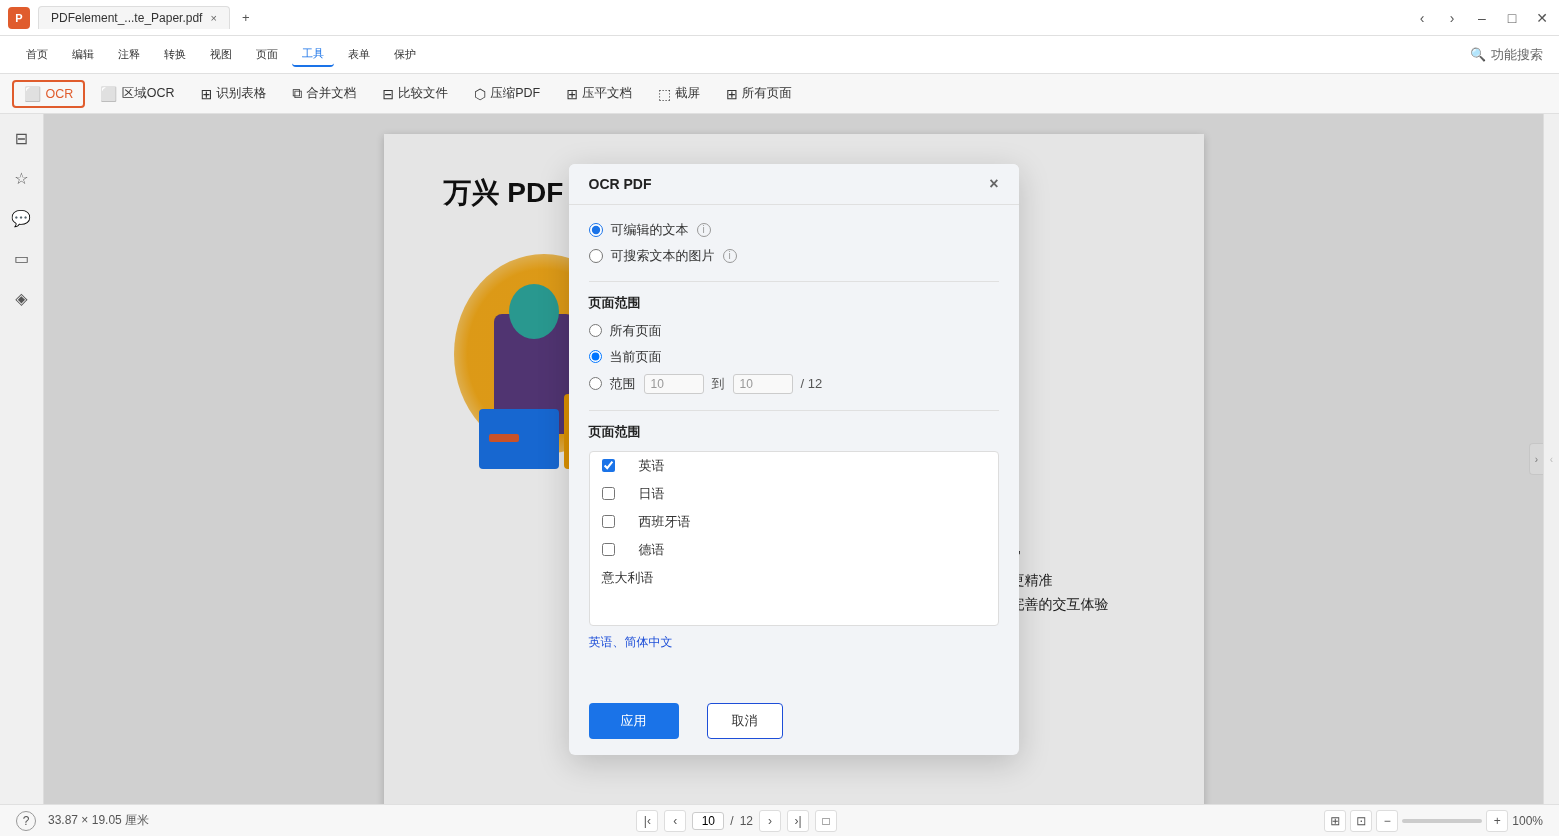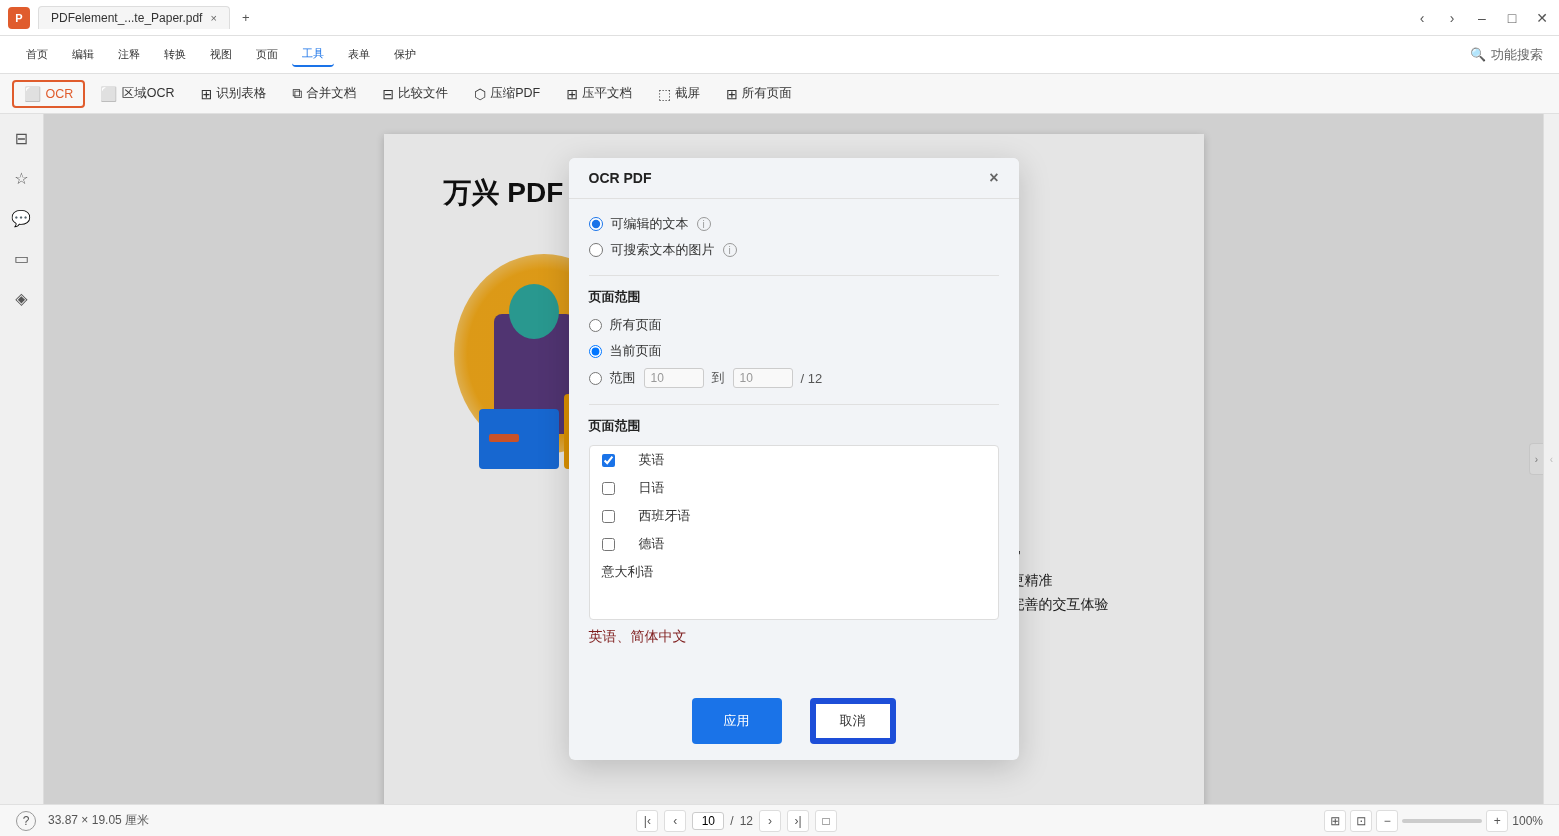--- a/index.html
+++ b/index.html
@@ -109,25 +109,25 @@
     .range-group { display: flex; flex-direction: column; gap: 8px; margin-bottom: 16px; }
     .range-row { display: flex; align-items: center; gap: 8px; font-size: 13px; color: #333; }
     .range-input { width: 60px; border: 1px solid #ccc; border-radius: 3px; padding: 2px 6px; font-size: 12px; background: #f9f9f9; color: #999; }
     .range-sep { color: #555; }
     .range-total { color: #555; }
 
     .lang-list-container { border: 1px solid #ddd; border-radius: 4px; background: white; height: 175px; overflow-y: auto; margin-bottom: 8px; }
     .lang-list { }
     .lang-item { display: flex; align-items: center; gap: 24px; padding: 5px 12px; font-size: 13px; color: #333; cursor: pointer; }
     .lang-item input[type=checkbox] { accent-color: #1a73e8; width: 13px; height: 13px; cursor: pointer; }
-    .lang-selected-label { font-size: 14px; color: #7f1d1d; margin-bottom: 24px; }
-
-    .dialog-footer { display: flex; justify-content: center; gap: 28px; padding: 12px 20px 16px; }
+    .lang-selected-label { font-size: 12px; color: #1d4ed8; margin-bottom: 24px; }
+
+    .dialog-footer { display: flex; justify-content: flex-start; gap: 28px; padding: 12px 20px 16px; }
     .btn-apply { background: #1a73e8; color: white; border: none; border-radius: 4px; padding: 8px 32px; font-size: 13px; cursor: pointer; }
-    .btn-cancel { background: white; color: #333; border: 6px solid #1d4ed8; border-radius: 4px; padding: 8px 24px; font-size: 13px; cursor: pointer; }
+    .btn-cancel { background: white; color: #333; border: 1px solid #1d4ed8; border-radius: 4px; padding: 8px 24px; font-size: 13px; cursor: pointer; }
 
     
     .lang-list-container::-webkit-scrollbar { width: 6px; }
     .lang-list-container::-webkit-scrollbar-thumb { background: #ccc; border-radius: 3px; }
   </style>
 </head>
 <body>
 
 <div class="titlebar">
   <div class="titlebar-logo">

